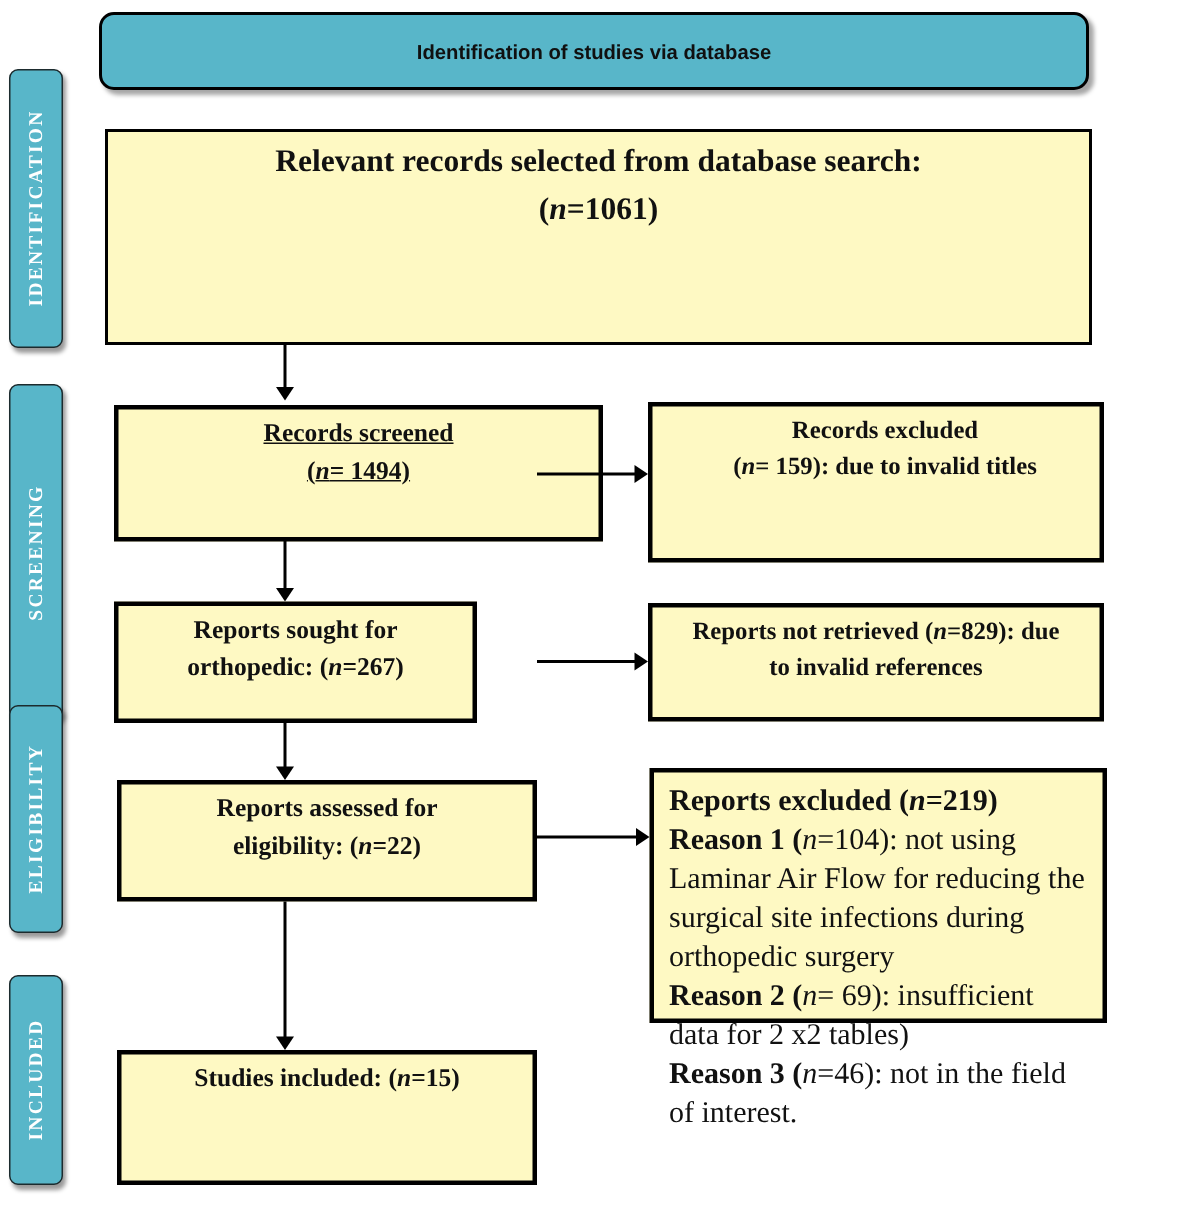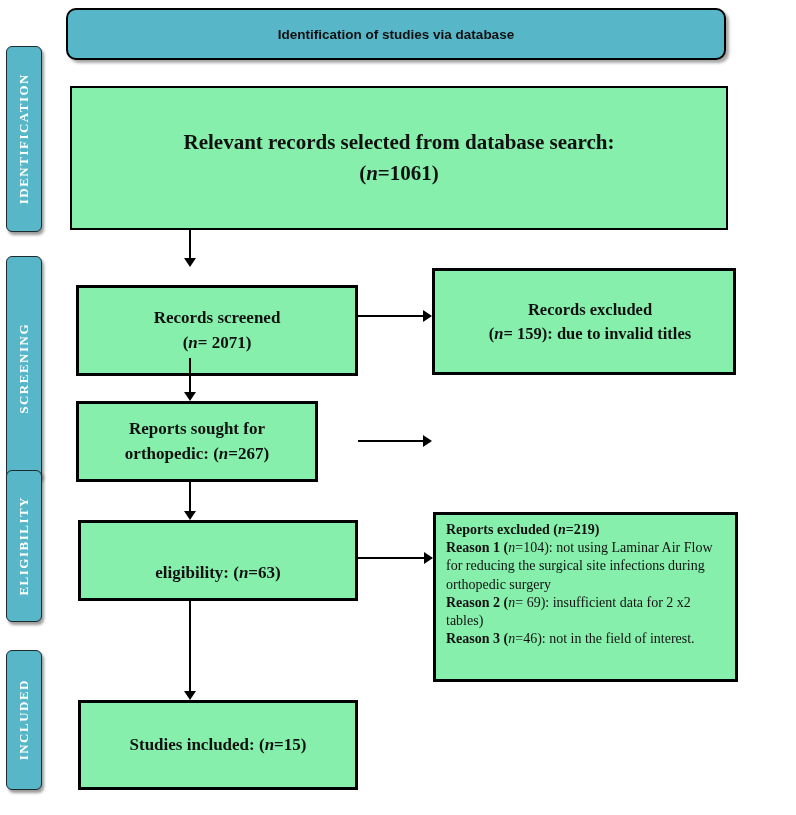--- a/index.html
+++ b/index.html
@@ -35,40 +35,40 @@
     color:var(--tab_text, #fff); font-weight:bold; font-size:13px;
     letter-spacing:1.5px; white-space:nowrap;
   }
   .tab-identification { top:46px;  height:186px; }
   .tab-screening      { top:256px; height:224px; }
   .tab-eligibility    { top:470px; height:152px; }
   .tab-included       { top:650px; height:140px; }
 
   
   .fbox {
-    position:absolute; background:#86efac; border:3px solid #000;
-    display:flex; align-items:center; justify-content:center;
+    position:absolute; background:#fef9c3; border:3px solid #000;
+    display:flex; justify-content:center;
     text-align:center; font-weight:bold; font-size:17px; line-height:1.45;
     box-sizing:border-box; padding:4px 8px;
   }
   .box-identified {
     left:70px; top:86px; width:658px; height:144px;
     border-width:2px; font-size:21px; line-height:1.5;
   }
-  .box-screened   { left:76px; top:285px; width:282px; height:91px; }
+  .box-screened   { left:76px; top:270px; width:326px; height:91px;text-decoration:underline; }
   .box-sought     { left:76px; top:401px; width:242px; height:81px; }
   .box-assessed   { left:78px; top:520px; width:280px; height:81px; }
   .box-included   { left:78px; top:700px; width:280px; height:90px; }
 
   .box-excluded-titles { left:432px; top:268px; width:304px; height:107px; font-size:16.5px;padding-left:20px; }
   .box-not-retrieved   { left:432px; top:402px; width:304px; height:79px;  font-size:16.5px; }
   .box-excluded-reasons {
     left:433px; top:512px; width:305px; height:170px;
     display:block; text-align:left; font-weight:normal;
-    font-size:14px; line-height:1.3; padding:6px 10px;
+    font-size:20px; line-height:1.3; padding:6px 10px;
   }
 
   
   .arrow-v { position:absolute; width:12px; }
   .arrow-v::before {
     content:""; position:absolute; left:5px; top:0; bottom:8px; width:2px;
     background:var(--line, #000);
   }
   .arrow-v::after {
     content:""; position:absolute; left:0; bottom:0; width:0; height:0;
@@ -113,39 +113,42 @@
   </div>
   <div class="side-tab tab-included">
     <span>INCLUDED</span>
   </div>
 
   <div class="fbox box-identified">
     <div><span>Relevant records selected from database search:</span><br><span>(</span><span style="font-style: italic;">n</span><span>=1061)</span></div>
   </div>
 
   <div class="fbox box-screened">
-    <div><span>Records screened</span><br><span>(</span><span style="font-style: italic;">n</span><span>= 2071)</span></div>
+    <div><span>Records screened</span><br><span>(</span><span style="font-style: italic;">n</span><span>= 1494)</span></div>
   </div>
 
   <div class="fbox box-sought">
     <div><span>Reports sought for</span><br><span>orthopedic: (</span><span style="font-style: italic;">n</span><span>=267)</span></div>
   </div>
 
   <div class="fbox box-assessed">
-    <div><br><span>eligibility: (</span><span style="font-style: italic;">n</span><span>=63)</span></div>
+    <div><span>Reports assessed for</span><br><span>eligibility: (</span><span style="font-style: italic;">n</span><span>=22)</span></div>
   </div>
 
   <div class="fbox box-included">
     <div><span>Studies included: (</span><span style="font-style: italic;">n</span><span>=15)</span></div>
   </div>
 
   <div class="fbox box-excluded-titles">
     <div><span>Records excluded</span><br><span>(</span><span style="font-style: italic;">n</span><span>= 159): due to invalid titles</span></div>
   </div>
 
+  <div class="fbox box-not-retrieved">
+    <div><span>Reports not retrieved (</span><span style="font-style: italic;">n</span><span>=829): due</span><br><span>to invalid references</span></div>
+  </div>
 
   <div class="fbox box-excluded-reasons">
     <div><span style="font-weight: bold;">Reports excluded (</span><span style="font-style: italic; font-weight: bold;">n</span><span style="font-weight: bold;">=219)</span><br><span style="font-weight: bold;">Reason 1 (</span><span style="font-style: italic;">n</span><span>=104): not using Laminar Air Flow for reducing the surgical site infections during orthopedic surgery</span><br><span style="font-weight: bold;">Reason 2 (</span><span style="font-style: italic;">n</span><span>= 69): insufficient data for 2 x2 tables)</span><br><span style="font-weight: bold;">Reason 3 (</span><span style="font-style: italic;">n</span><span>=46): not in the field of interest.</span></div>
   </div>
 
   <div class="arrow-v av1"></div>
   <div class="arrow-v av2"></div>
   <div class="arrow-v av3"></div>
   <div class="arrow-v av4"></div>
   <div class="arrow-h ah1"></div>

